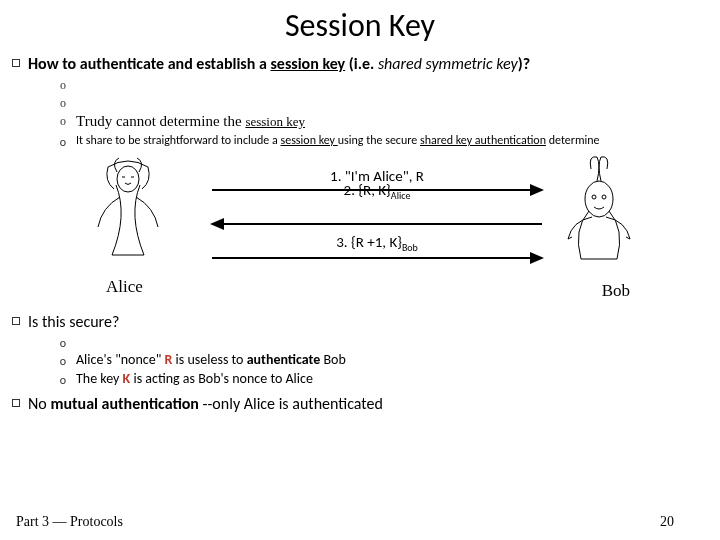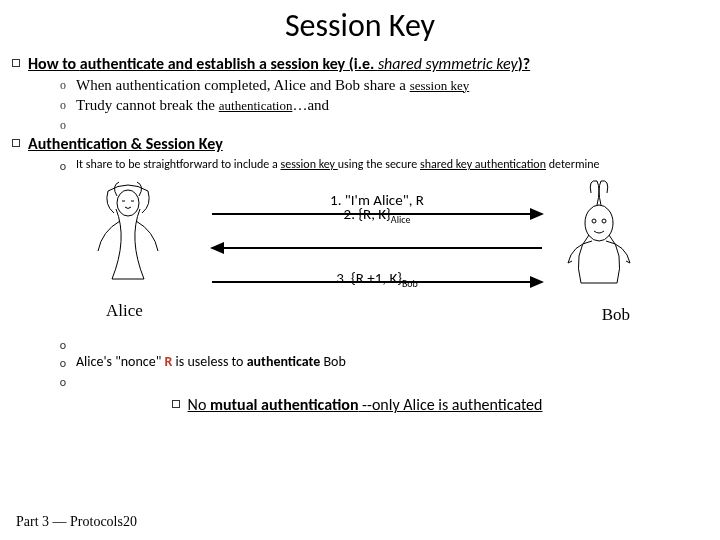--- a/index.html
+++ b/index.html
@@ -33,21 +33,21 @@
   .o-bullet {
     display: inline-block;
     width: 14px;
     text-align: center;
     font-size: 12px;
     color: #333;
     margin-right: 6px;
     flex-shrink: 0;
     margin-top: 2px;
   }
-  .line1 { display: flex; font-size: 16px; line-height: 1.35; text-decoration: underline; }
+  .line1 { display: flex; font-size: 16px; line-height: 1.35; }
   .line1 .txt { font-family: Calibri, sans-serif; }
   .line1 b { font-weight: 700; }
   .line1 .u { text-decoration: underline; }
   .line1 .it { font-style: italic; }
   .sub {
     display: flex;
     margin-left: 44px;
     font-size: 15px;
     line-height: 1.35;
     font-family: "Comic Sans MS", cursive;
@@ -102,20 +102,21 @@
   }
   .arrow-lbl sub { font-size: 10px; vertical-align: sub; }
   .sketch {
     filter: grayscale(1);
   }
   .footer {
     position: absolute;
     bottom: 10px;
     left: 0; right: 0;
     display: flex;
+    justify-content: space-between;
     padding: 0 46px 0 16px;
     font-family: "Comic Sans MS", cursive;
     font-size: 14px;
   }
   .redtxt { color: #be3a2b; font-weight: 700; }
   svg.sketch { display: block; }
 </style>
 </head>
 <body>
 
@@ -124,34 +125,29 @@
 <div class="content">
 
   <div class="line1">
     <span class="sq-bullet"></span>
     <span class="txt">
       <b><span>How to </span><span>authenticate</span><span> and </span><span>establish a </span><span class="u">session key</span><span> (i.e. </span></b><span class="it">shared symmetric key</span><b><span>)?</span></b>
     </span>
   </div>
   <div class="sub">
     <span class="o-bullet">o</span>
-    <span><span>When authentication completed, Alice and Bob share a </span><span class="u small">session key</span><span></span></span>
   </div>
   <div class="sub">
     <span class="o-bullet">o</span>
-    <span><span>Trudy cannot break the </span><span class="u small">authentication</span><span>…and</span></span>
   </div>
   <div class="sub">
     <span class="o-bullet">o</span>
-  </div>
-
-  <div class="line1">
-    <span class="sq-bullet"></span>
-    <span class="txt"><b>Authentication &amp; Session Key</b></span>
-  </div>
+    <span><span>Trudy cannot determine the </span><span class="u small">session key</span><span></span></span>
+  </div>
+
   <div class="sub2">
     <span class="o-bullet">o</span>
     <span><span>It share to be straightforward to include a </span><span class="u">session key </span><span>using the secure </span><span class="u">shared key authentication</span><span> determine</span></span>
   </div>
 
   <div class="diagram">
     <div class="alice-img">
       <svg class="sketch" viewBox="0 0 100 110" width="100" height="110">
         <g stroke="#000" stroke-width="1" fill="none">
           <ellipse cx="50" cy="22" rx="11" ry="13"></ellipse>
@@ -181,36 +177,41 @@
     </div>
     <div class="alice-lbl">Alice</div>
     <div class="bob-lbl">Bob</div>
 
     <div class="arrow-lbl" style="top:14px">1. "I'm Alice", R</div>
     <div class="arrow right" style="top:36px"></div>
 
     <div class="arrow-lbl" style="top:28px"><span>2. {R, K}</span><sub>Alice</sub></div>
     <div class="arrow left" style="top:70px"></div>
 
-    <div class="arrow-lbl" style="top:92px"><span>3. {R +1, K}</span><sub>Bob</sub></div>
+    <div class="arrow-lbl" style="top:80px"><span>3. {R +1, K}</span><sub>Bob</sub></div>
     <div class="arrow right" style="top:104px"></div>
   </div>
 
+  <div class="line1">
+    <span class="sq-bullet"></span>
+    <span class="txt">Is this secure?</span>
+  </div>
   <div class="sub mini" style="font-family:Calibri,sans-serif;font-size:14px;">
     <span class="o-bullet">o</span>
   </div>
   <div class="sub mini" style="font-family:Calibri,sans-serif;font-size:14px;">
     <span class="o-bullet">o</span>
     <span>Alice's "nonce" <span class="redtxt">R</span> is useless to <b>authenticate</b> Bob</span>
   </div>
   <div class="sub mini" style="font-family:Calibri,sans-serif;font-size:14px;">
     <span class="o-bullet">o</span>
-  </div>
-
-  <div class="line1" style="margin-top:4px;justify-content:center;">
+    <span>The key <span class="redtxt">K</span> is acting as Bob's nonce to Alice</span>
+  </div>
+
+  <div class="line1" style="margin-top:4px;">
     <span class="sq-bullet"></span>
     <span class="txt"><span>No </span><b>mutual authentication</b><span> --only Alice is authenticated</span></span>
   </div>
 
 </div>
 
 <div class="footer">
   <span>Part 3 — Protocols</span>
   <span>20</span>
 </div>

